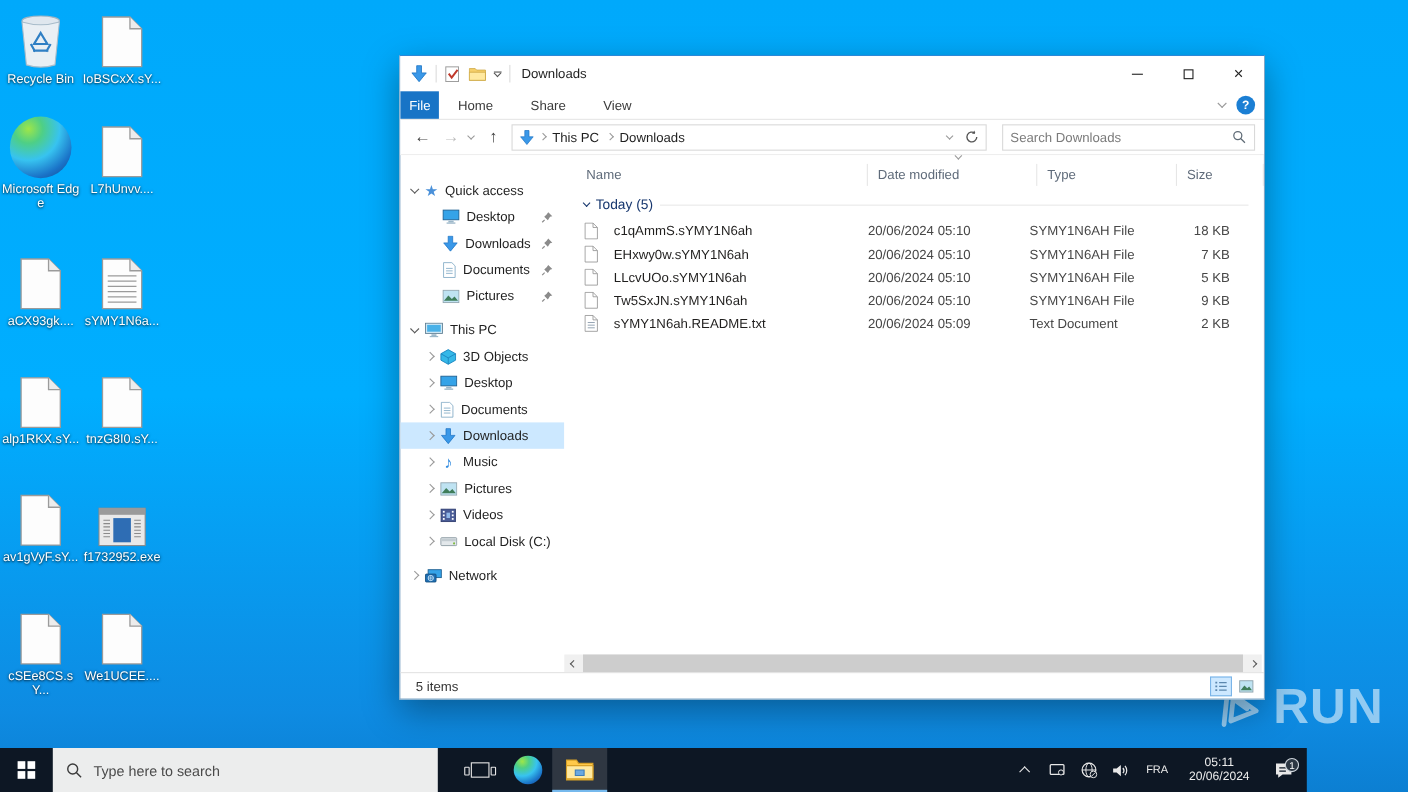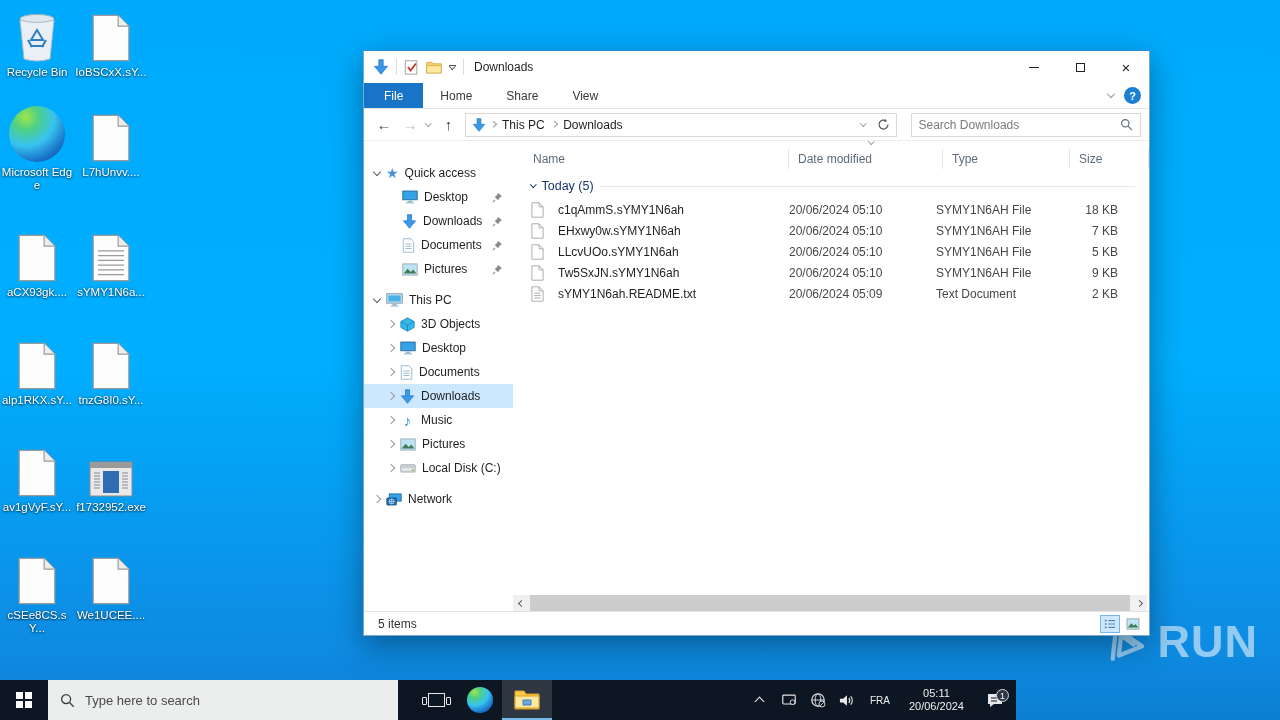--- a/index.html
+++ b/index.html
@@ -26,21 +26,21 @@
   .qat-sep { width:1px; height:16px; background:#dcdcdc; }
   .win-title { margin-left:10px; font-size:12px; color:#1f1f1f; }
   .wctrl { margin-left:auto; display:flex; height:32px; }
   .wbtn { width:46px; height:32px; display:flex; align-items:center; justify-content:center; color:#222; }
   .minline { width:10px; height:1px; background:#222; }
   .maxbox { width:9px; height:9px; border:1px solid #222; }
   .closex { font-size:15px; line-height:1; }
   
   .ribbon { height:26px; display:flex; align-items:stretch; background:#fff; border-bottom:1px solid #e6e6e6; position:relative; }
   .rtab { padding:0 17px; display:flex; align-items:center; font-size:12px; color:#3b3b3b; }
-  .rtab.file { background:#1874c6; color:#fff; padding:0 20px; }
+  .rtab.file { background:#1874c6; color:#fff; padding:0 8px; }
   .ribbon-right { margin-left:auto; display:flex; align-items:center; gap:10px; padding-right:8px; }
   .helpq { width:17px; height:17px; border-radius:50%; background:#1b7fd4; color:#fff; font-size:11px; font-weight:bold;
            display:flex; align-items:center; justify-content:center; }
   
   .navbar { height:32px; display:flex; align-items:center; background:#fff; padding:0 8px 0 10px; gap:6px; border-bottom:1px solid #eee; }
   .navarrow { font-size:15px; color:#444; width:20px; text-align:center; }
   .navarrow.dis { color:#bdbdbd; }
   .addr { flex:0 0 432px; height:24px; border:1px solid #d9d9d9; display:flex; align-items:center; padding:0 4px 0 6px; gap:5px; }
   .crumb { font-size:12px; color:#1f1f1f; padding:0 2px; }
   .searchbox { margin-left:8px; flex:1; height:24px; border:1px solid #d9d9d9; display:flex; align-items:center; padding:0 7px; }
@@ -79,21 +79,21 @@
   
   .hscroll { position:absolute; left:0; right:2px; bottom:0; height:16px; background:#f0f0f0; display:flex; align-items:center; }
   .harrow { width:16px; height:16px; display:flex; align-items:center; justify-content:center; color:#5c5c5c; }
   .hthumb { flex:1; height:16px; background:#cdcdcd; margin:0 1px; }
   
   .statusbar { height:24px; border-top:1px solid #e3e3e3; display:flex; align-items:center; padding:0 6px 0 14px; font-size:12px; color:#333;gap:30px; }
   .viewtoggles { margin-left:auto; display:flex; gap:3px; }
   .vt { width:20px; height:18px; display:flex; align-items:center; justify-content:center; }
   .vt.sel { background:#cde8ff; border:1px solid #7ab4e8; }
   
-  .taskbar { position:absolute; left:0; bottom:0; width:1016px; height:40px; background:#0d1724; display:flex; align-items:stretch; z-index:50; }
+  .taskbar { position:absolute; left:0; bottom:0; width:1188px; height:40px; background:#0d1724; display:flex; align-items:stretch; z-index:50; }
   .tb-start { width:48px; display:flex; align-items:center; justify-content:center; }
   .winlogo { display:grid; grid-template-columns:7.5px 7.5px; grid-template-rows:7.5px 7.5px; gap:1.5px; }
   .winlogo span { background:#fff; }
   .tb-search { width:350px; background:#eceded; display:flex; align-items:center; gap:10px; padding:0 12px; color:#3b3b3b; }
   .tb-btn { width:44px; display:flex; align-items:center; justify-content:center; }
   .tb-btn.active { background:rgba(255,255,255,.14); border-bottom:2px solid #76b9ed; width:50px; }
   .tvico { width:17px; height:14px; border:1.5px solid #e8e8e8; position:relative; }
   .tvico::before,.tvico::after { content:""; position:absolute; top:3px; width:3px; height:6px; border:1.5px solid #e8e8e8; border-radius:1px; }
   .tvico::before { left:-7px; } .tvico::after { right:-7px; }
   .tray { margin-left:auto; display:flex; align-items:center; gap:7px; padding-right:4px; color:#eee; }
@@ -508,20 +508,37 @@
           <span class="cv right gray"></span>
         <span>
             <svg width="16" height="13" viewBox="0 0 20 16">
               <rect x="1" y="1" width="18" height="14" fill="#bfe3f2" stroke="#90a4ae"></rect>
               <path d="M2 13 l5-6 4 4 3-3 4 5z" fill="#3f7d5a"></path>
             </svg>
           </span>
         <span class="lbl">Pictures</span>
       </div>
 
+      <div class="trow">
+        <span class="ind-sm"></span>
+          <span class="cv right gray"></span>
+        <span>
+            <svg width="15" height="13" viewBox="0 0 18 16">
+              <rect x="1" y="1" width="16" height="14" fill="#4a5c96" stroke="#2e3c6e"></rect>
+              <rect x="3" y="3" width="2" height="2" fill="#fff"></rect>
+              <rect x="3" y="7" width="2" height="2" fill="#fff"></rect>
+              <rect x="3" y="11" width="2" height="2" fill="#fff"></rect>
+              <rect x="13" y="3" width="2" height="2" fill="#fff"></rect>
+              <rect x="13" y="7" width="2" height="2" fill="#fff"></rect>
+              <rect x="13" y="11" width="2" height="2" fill="#fff"></rect>
+              <rect x="7" y="5" width="4" height="6" fill="#8fb7e8"></rect>
+            </svg>
+          </span>
+        <span class="lbl">Videos</span>
+      </div>
 
       <div class="trow">
         <span class="ind-sm"></span>
           <span class="cv right gray"></span>
         <span>
             <svg width="16" height="12" viewBox="0 0 20 14">
               <rect x="1" y="3" width="18" height="9" rx="1" fill="#e3e8eb" stroke="#8a98a0"></rect>
               <rect x="2" y="4" width="16" height="3" fill="#c3ccd1"></rect>
               <circle cx="16" cy="9.5" r="1.2" fill="#7fba42"></circle>
             </svg>

